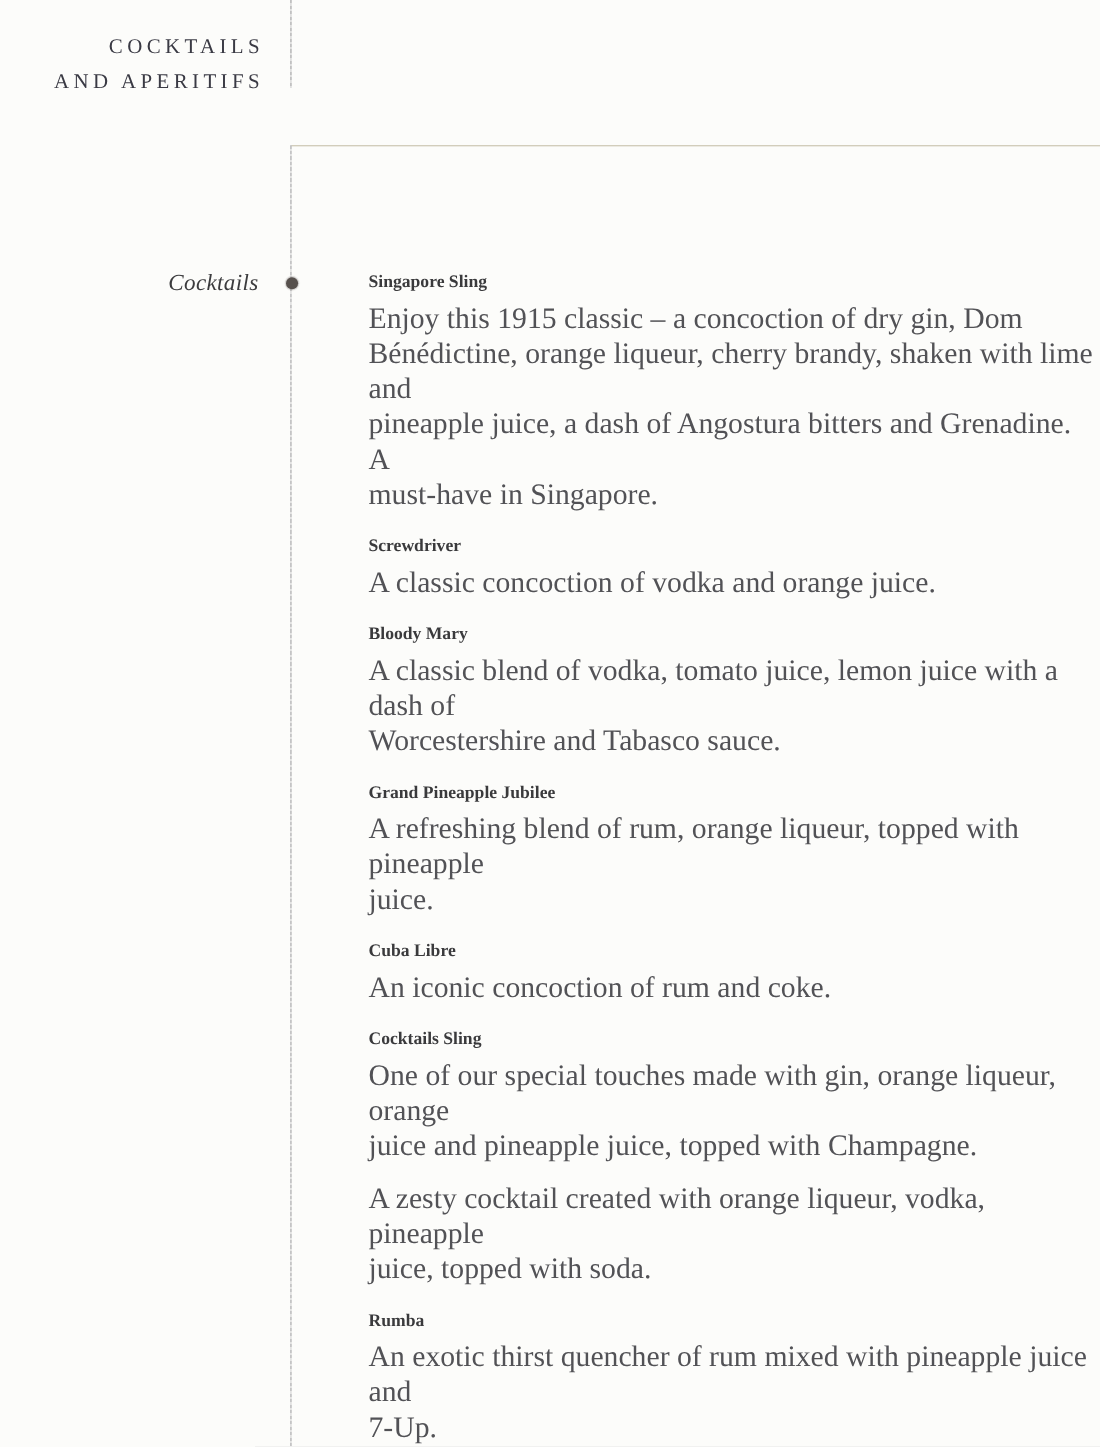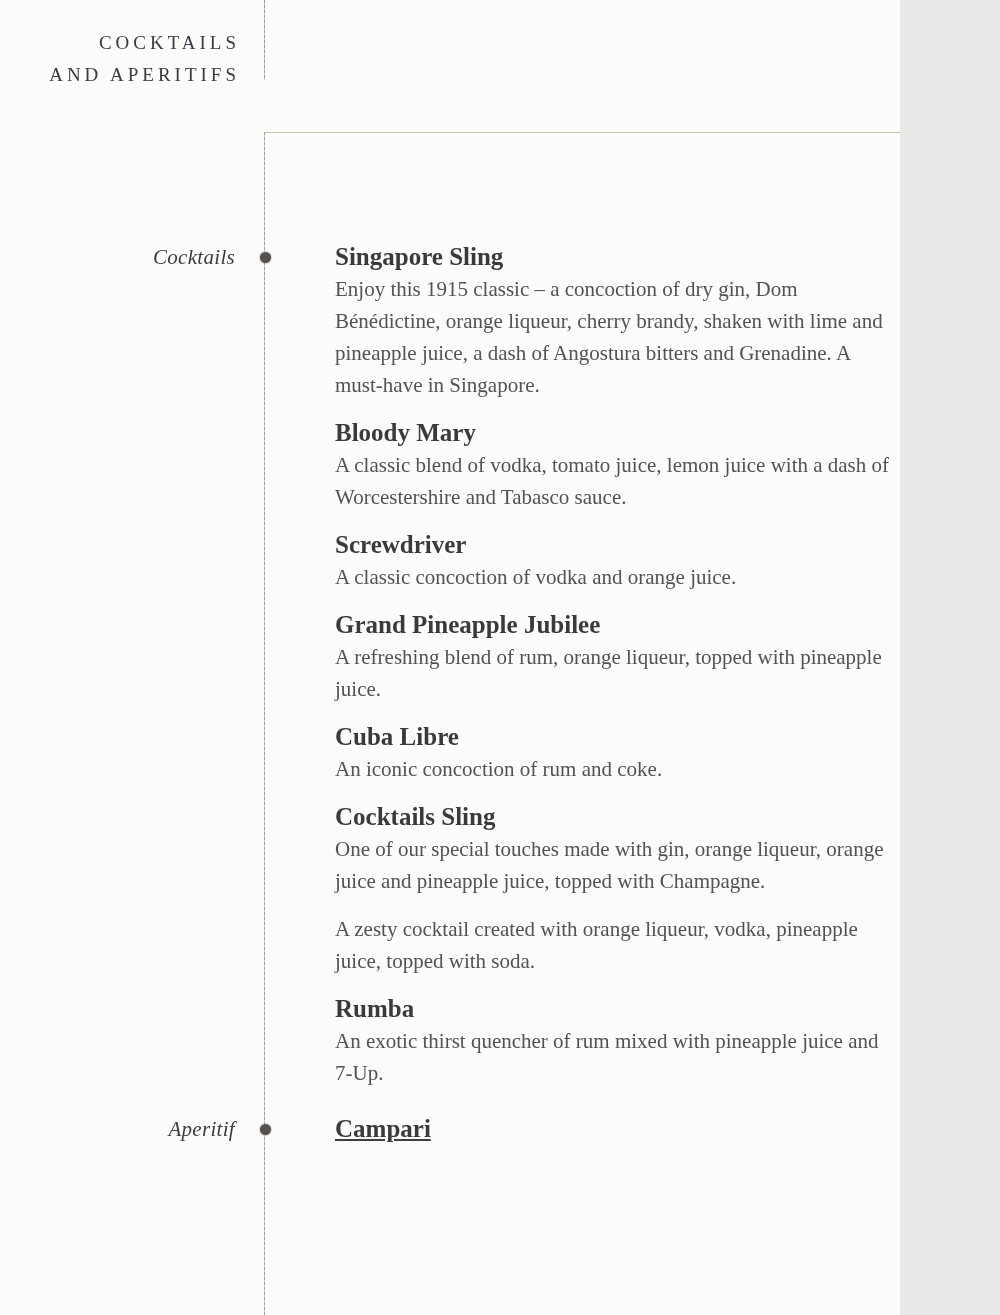--- a/index.html
+++ b/index.html
@@ -1,21 +1,21 @@
 <!DOCTYPE html>
 <html><head>
 <meta charset="utf-8">
 <style>
   * { margin: 0; padding: 0; box-sizing: border-box; }
   html, body { background: #e9e9e7; }
   body { font-family: "Liberation Serif", "DejaVu Serif", serif; }
 
   .page {
     position: relative;
-    width: 900px;
+    width: 1000px;
     height: 1315px;
     background: #fcfcfa;
     overflow: hidden;
     color: #3f3f42;
   }
 
   
   .page-header {
     position: absolute;
     top: 27px;
@@ -85,28 +85,28 @@
     height: 11px;
     border-radius: 50%;
     background: #57514d;
     box-shadow: 0 0 1px 1px rgba(87,81,77,0.25);
   }
 
   .item { margin-bottom: 16px; }
 
   .item-name {
     font-weight: 700;
-    font-size: 25px;
+    font-size: 16px;
     line-height: 32px;
     color: #3a3a3c;
     white-space: nowrap;
   }
 
   .item-desc {
-    font-size: 21px;
+    font-size: 27px;
     line-height: 32px;
     color: #525256;
     white-space: pre-line;
   }
 </style>
 </head>
 <body>
 
 <div class="page">
 
@@ -127,28 +127,28 @@
 
       <div class="item">
         <div class="item-name">Singapore Sling</div>
         <div class="item-desc">Enjoy this 1915 classic – a concoction of dry gin, Dom
 Bénédictine, orange liqueur, cherry brandy, shaken with lime and
 pineapple juice, a dash of Angostura bitters and Grenadine. A
 must-have in Singapore.</div>
       </div>
 
       <div class="item">
+        <div class="item-name">Screwdriver</div>
+        <div class="item-desc">A classic concoction of vodka and orange juice.</div>
+      </div>
+
+      <div class="item">
         <div class="item-name">Bloody Mary</div>
         <div class="item-desc">A classic blend of vodka, tomato juice, lemon juice with a dash of
 Worcestershire and Tabasco sauce.</div>
-      </div>
-
-      <div class="item">
-        <div class="item-name">Screwdriver</div>
-        <div class="item-desc">A classic concoction of vodka and orange juice.</div>
       </div>
 
       <div class="item">
         <div class="item-name">Grand Pineapple Jubilee</div>
         <div class="item-desc">A refreshing blend of rum, orange liqueur, topped with pineapple
 juice.</div>
       </div>
 
       <div class="item">
         <div class="item-name">Cuba Libre</div>

